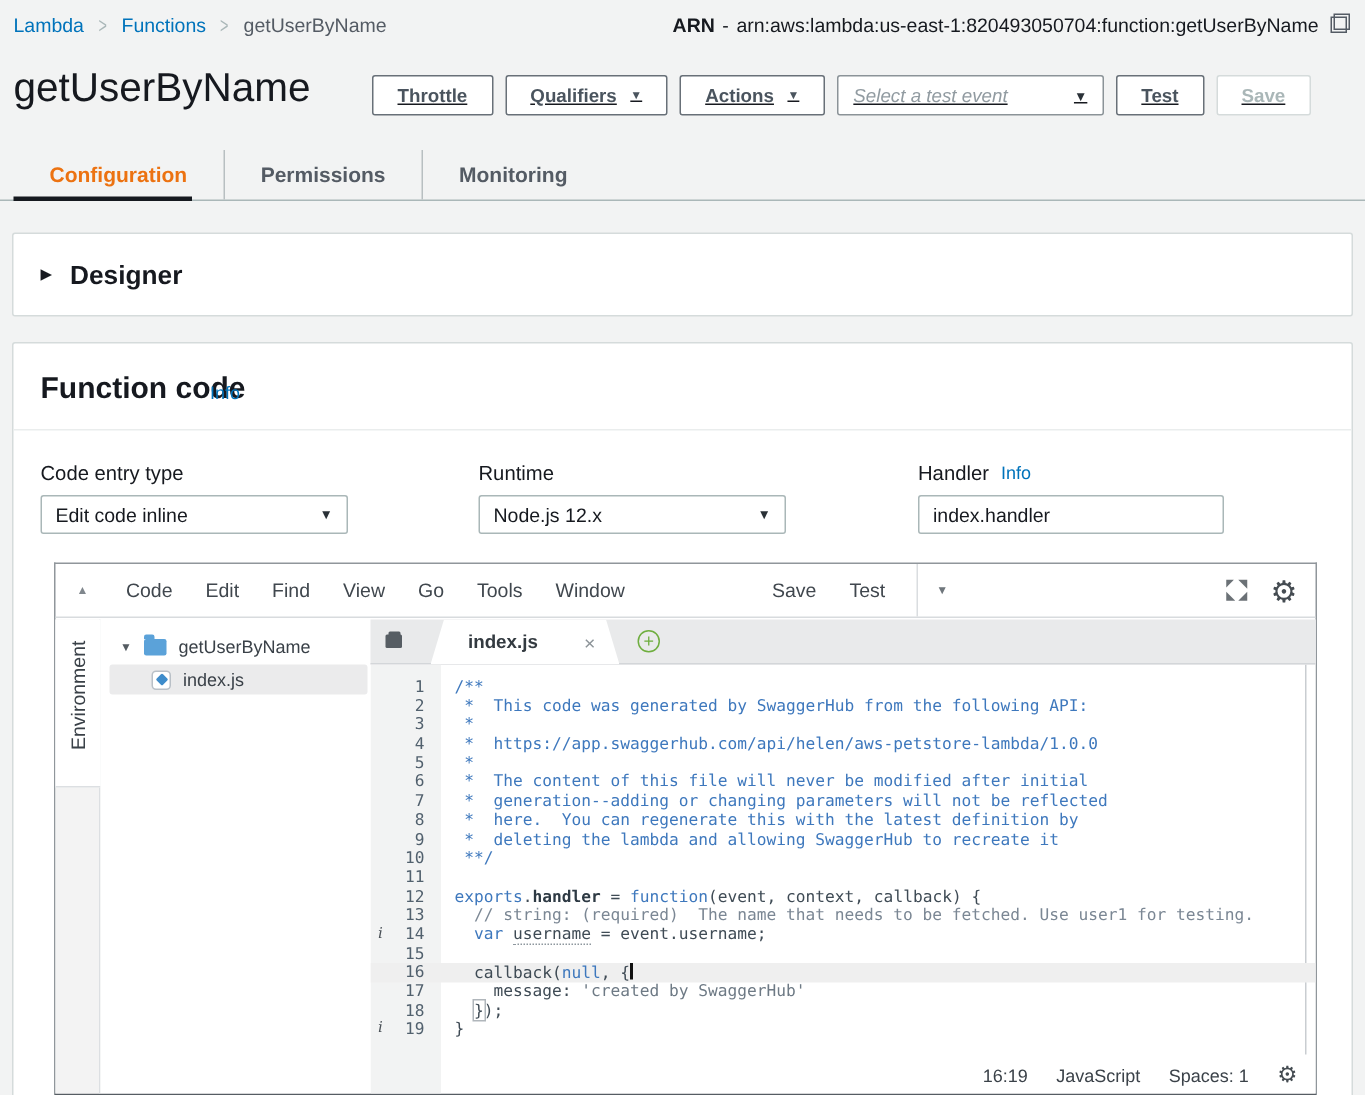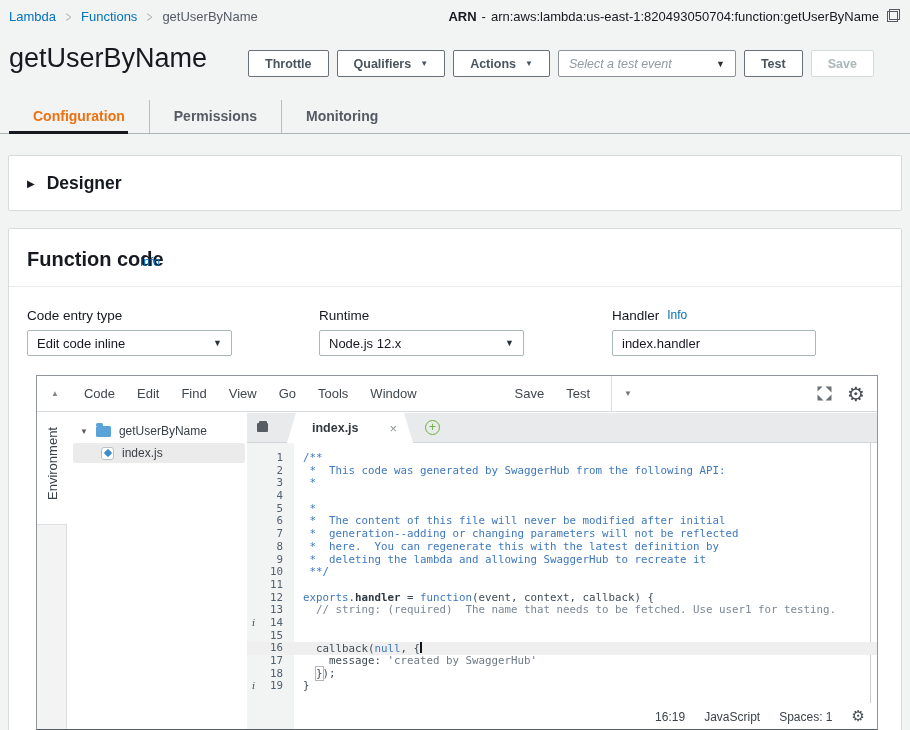--- a/index.html
+++ b/index.html
@@ -13,21 +13,21 @@
   .crumb-current { color:#545b64; }
   .crumb-sep { color:#aab7b8; font-size:12px; transform:scale(.8,1.25); display:inline-block; }
   .arnbox { position:absolute; right:10px; top:9px; font-size:13px; display:flex; gap:5px; color:#16191f; }
   .arnbox b { font-weight:bold; }
   .copy-icon { width:13px; height:13px; position:relative; display:inline-block; margin-left:3px; }
   .copy-icon::before { content:""; position:absolute; left:0; bottom:0; width:9px; height:9px; border:1.2px solid #545b64; background:#f2f3f3; }
   .copy-icon::after { content:""; position:absolute; right:0; top:0; width:9px; height:9px; border:1.2px solid #545b64; }
 
   
   .page-title { position:absolute; left:9px; top:43px; font-size:27px; font-weight:400; color:#16191f; }
-  .actions-row { position:absolute; left:248px; top:50px; display:flex; gap:8px; align-items:flex-end; }
+  .actions-row { position:absolute; left:248px; top:50px; display:flex; gap:8px; align-items:flex-end;text-decoration:underline; }
   .btn { height:27px; background:#fff; border:1px solid #687078; border-radius:2px; color:#4a545e; font-weight:bold; font-size:12.5px; padding:0 16px; display:flex; align-items:center; gap:9px; cursor:pointer; font-family:inherit; }
   .btn .dd-caret { font-size:8px; color:#4a545e; }
   .btn.disabled { border-color:#d5dbdb; color:#aab7b8; cursor:default; }
   .fake-select { height:27px; width:178px; background:#fff; border:1px solid #8b9398; border-radius:2px; font-size:12.5px; padding:0 10px; display:flex; align-items:center; justify-content:space-between; cursor:pointer; }
   .fake-select .placeholder { color:#919ba1; font-style:italic; }
   .fake-select .dd-caret { font-size:9px; color:#2a3137; }
 
   
   .tabs-wrap { position:absolute; left:0; top:100px; right:0; height:36px; }
   .tabs { position:absolute; left:9px; top:0; display:flex; }
@@ -262,31 +262,31 @@
             <span class="ed-tab-close">×</span>
           </div>
           <span class="plus-btn">+</span>
         </div>
 
         <div class="code-area">
           <div class="code-scroll" id="code-scroll">
               <div class="code-row"><span class="gut">1</span><span class="ln"><span class="tk-cm">/**</span></span></div>
               <div class="code-row"><span class="gut">2</span><span class="ln"><span class="tk-cm"> *  This code was generated by SwaggerHub from the following API:</span></span></div>
               <div class="code-row"><span class="gut">3</span><span class="ln"><span class="tk-cm"> *</span></span></div>
-              <div class="code-row"><span class="gut">4</span></div>
+              <div class="code-row"><span class="gut">4</span><span class="ln"><span class="tk-cm"> *  https://app.swaggerhub.com/api/helen/aws-petstore-lambda/1.0.0</span></span></div>
               <div class="code-row"><span class="gut">5</span><span class="ln"><span class="tk-cm"> *</span></span></div>
               <div class="code-row"><span class="gut">6</span><span class="ln"><span class="tk-cm"> *  The content of this file will never be modified after initial</span></span></div>
               <div class="code-row"><span class="gut">7</span><span class="ln"><span class="tk-cm"> *  generation--adding or changing parameters will not be reflected</span></span></div>
               <div class="code-row"><span class="gut">8</span><span class="ln"><span class="tk-cm"> *  here.  You can regenerate this with the latest definition by</span></span></div>
               <div class="code-row"><span class="gut">9</span><span class="ln"><span class="tk-cm"> *  deleting the lambda and allowing SwaggerHub to recreate it</span></span></div>
               <div class="code-row"><span class="gut">10</span><span class="ln"><span class="tk-cm"> **/</span></span></div>
               <div class="code-row"><span class="gut">11</span><span class="ln"></span></div>
               <div class="code-row"><span class="gut">12</span><span class="ln"><span class="tk-kw">exports</span><span class="tk-pl">.</span><span class="tk-fn">handler</span><span class="tk-pl"> = </span><span class="tk-kw">function</span><span class="tk-pl">(event, context, callback) {</span></span></div>
               <div class="code-row"><span class="gut">13</span><span class="ln"><span class="tk-cmt">  // string: (required)  The name that needs to be fetched. Use user1 for testing.</span></span></div>
-              <div class="code-row"><span class="gut">14<span class="info-i">i</span></span></div>
+              <div class="code-row"><span class="gut">14<span class="info-i">i</span></span><span class="ln"><span class="tk-pl">  </span><span class="tk-kw">var</span><span class="tk-pl"> </span><span class="tk-und">username</span><span class="tk-pl"> = event.username;</span></span></div>
               <div class="code-row"><span class="gut">15</span><span class="ln"></span></div>
               <div class="code-row active"><span class="gut">16</span><span class="ln"><span class="tk-pl">  callback(</span><span class="tk-kw">null</span><span class="tk-pl">, {</span><span class="caret-bar"></span></span></div>
               <div class="code-row"><span class="gut">17</span><span class="ln"><span class="tk-pl">    message: </span><span class="tk-str">'created by SwaggerHub'</span></span></div>
               <div class="code-row"><span class="gut">18</span><span class="ln"><span class="tk-pl">  </span><span class="tk-brc">}</span><span class="tk-pl">);</span></span></div>
               <div class="code-row"><span class="gut">19<span class="info-i">i</span></span><span class="ln"><span class="tk-pl">}</span></span></div>
             </div>
           <div class="ed-status">
             <span>16:19</span>
             <span>JavaScript</span>
             <span>Spaces: 1</span>

